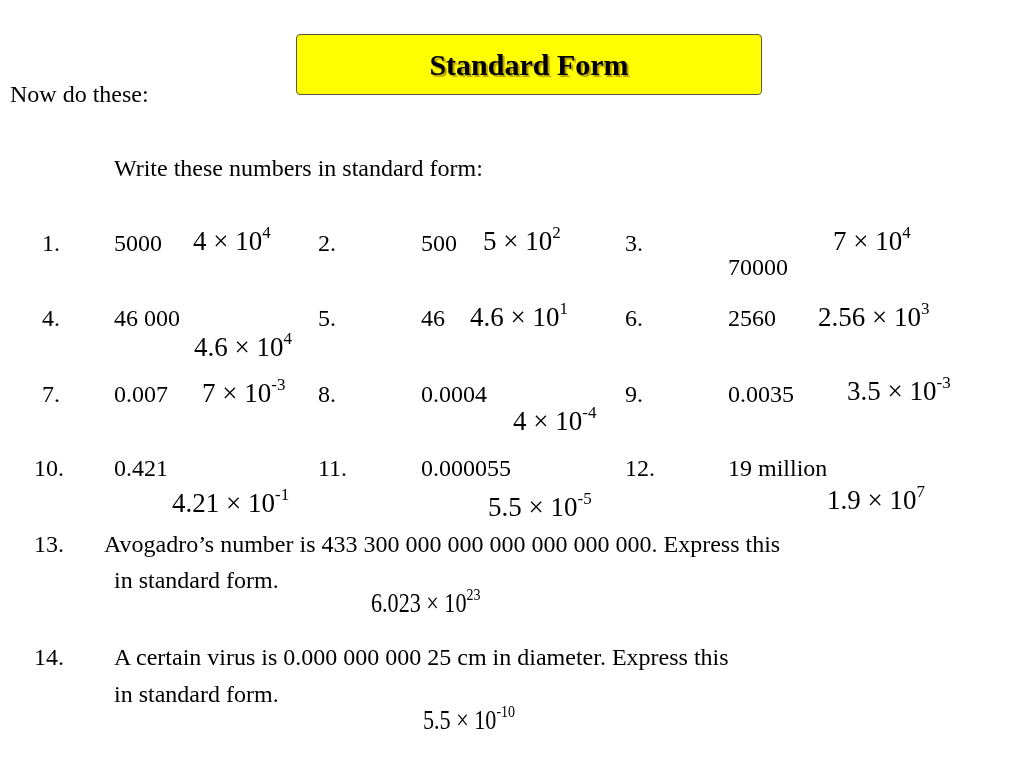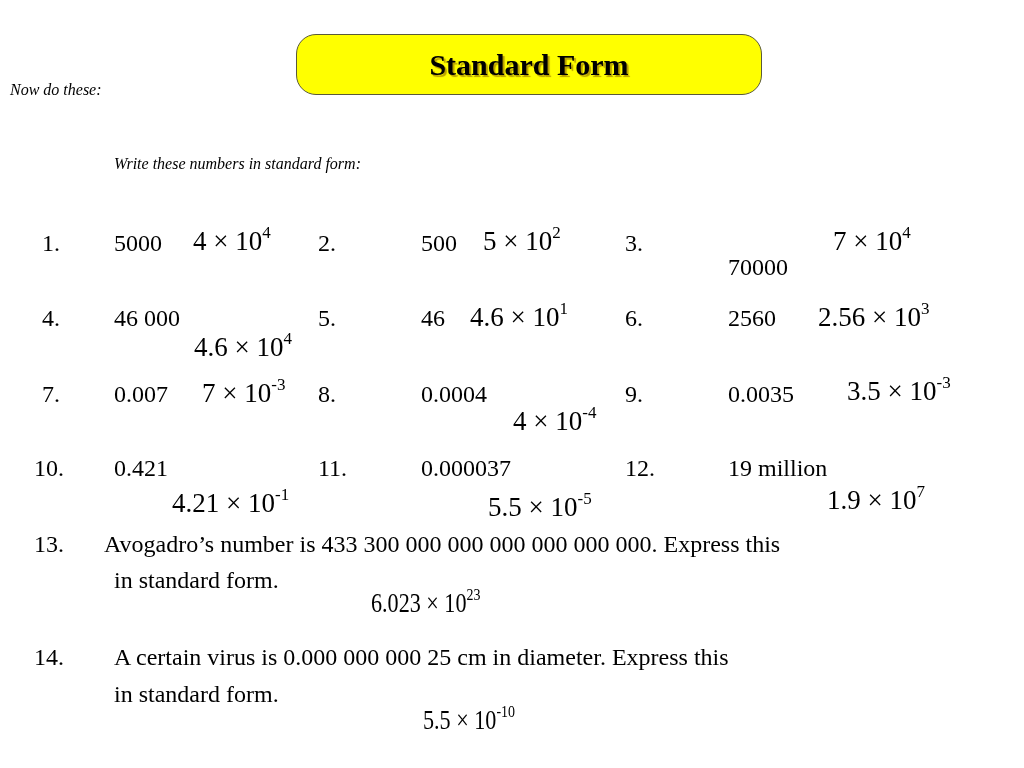--- a/index.html
+++ b/index.html
@@ -1,24 +1,24 @@
 <!DOCTYPE html>
 <html><head>
 <meta charset="utf-8">
 <style>
   html, body { margin:0; padding:0; }
   body { width:1024px; height:768px; background:#ffffff; position:relative; overflow:hidden;
          font-family:"Liberation Serif", serif; color:#000; }
   .abs { position:absolute; white-space:nowrap; }
   .title-box { position:absolute; left:296px; top:34px; width:466px; height:61px;
-               background:#ffff00; border:1.5px solid #5a5a3a; border-radius:20px;
+               background:#ffff00; border:1.5px solid #5a5a3a; border-radius:4px;
                box-sizing:border-box; display:flex; align-items:center; justify-content:center; }
   .title-text { font-family:"Liberation Serif", serif; font-weight:bold; font-size:30px;
                 text-shadow:2px 2px 1px #b8a000; }
-  .t24 { font-size:16px;font-style:italic; }
+  .t24 { font-size:24px; }
   .ans { font-size:27px; }
   .ans sup { font-size:17px; vertical-align:0; position:relative; top:-12px; }
   .ans-narrow { font-size:27px; transform:scaleX(0.82); transform-origin:left; }
   .ans-narrow sup { font-size:17px; position:relative; top:-12px; vertical-align:0; }
   .q { font-size:24px; }
 </style>
 </head>
 <body>
 
 <div class="title-box">
@@ -62,21 +62,21 @@
 
 <div class="abs q" style="left:625px;top:381px;">9.</div>
 <div class="abs q" style="left:728px;top:381px;">0.0035</div>
 <div class="abs ans" style="left:847px;top:376px;"><span>3.5 × 10</span><sup>-3</sup></div>
 
 <div class="abs q" style="left:34px;top:455px;">10.</div>
 <div class="abs q" style="left:114px;top:455px;">0.421</div>
 <div class="abs ans" style="left:172px;top:488px;"><span>4.21 × 10</span><sup>-1</sup></div>
 
 <div class="abs q" style="left:318px;top:455px;">11.</div>
-<div class="abs q" style="left:421px;top:455px;">0.000037</div>
+<div class="abs q" style="left:421px;top:455px;">0.000055</div>
 <div class="abs ans" style="left:488px;top:492px;"><span>5.5 × 10</span><sup>-5</sup></div>
 
 <div class="abs q" style="left:625px;top:455px;">12.</div>
 <div class="abs q" style="left:728px;top:455px;">19 million</div>
 <div class="abs ans" style="left:827px;top:485px;"><span>1.9 × 10</span><sup>7</sup></div>
 
 <div class="abs q" style="left:34px;top:531px;">13.</div>
 <div class="abs q" style="left:104px;top:531px;">Avogadro’s number is 433 300 000 000 000 000 000 000. Express this</div>
 <div class="abs q" style="left:114px;top:567px;">in standard form.</div>
 <div class="abs ans-narrow" style="left:371px;top:588px;"><span>6.023 × 10</span><sup>23</sup></div>

